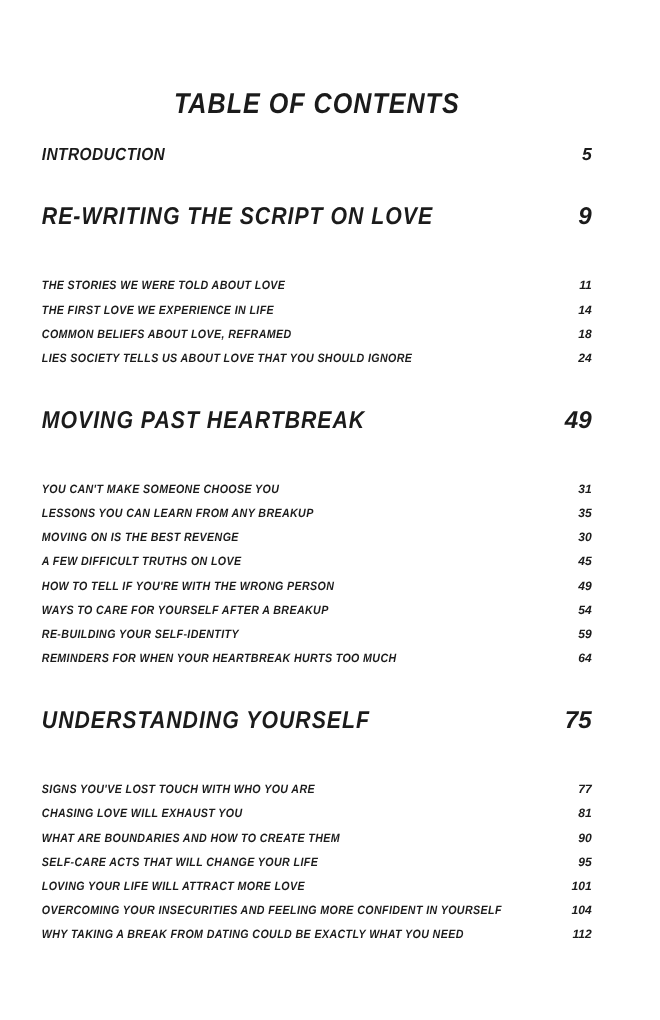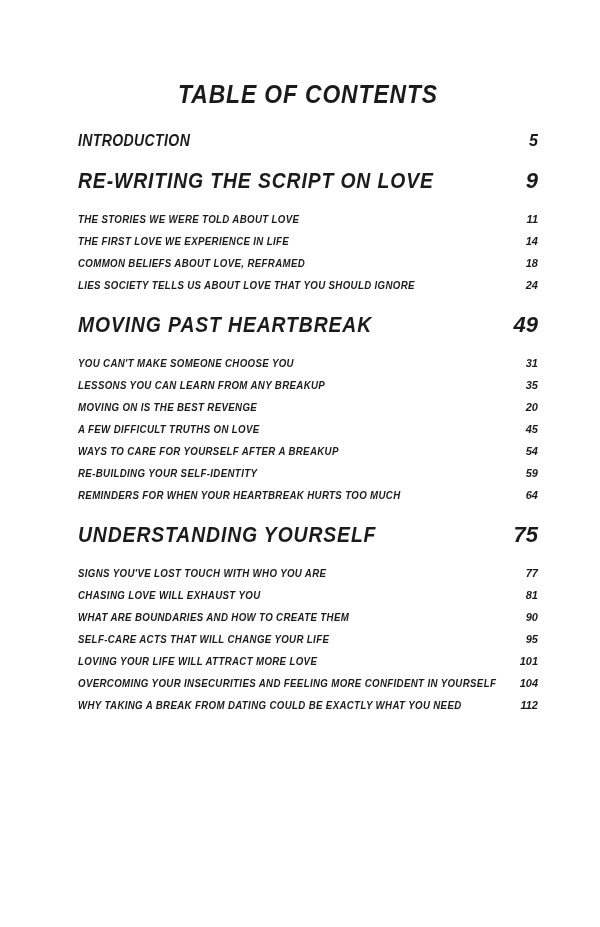--- a/index.html
+++ b/index.html
@@ -11,21 +11,21 @@
     width: 600px;
     height: 927px;
     font-family: "Liberation Sans", sans-serif;
     color: #1b1b1b;
     overflow: hidden;
   }
   .page {
     box-sizing: border-box;
     width: 600px;
     height: 927px;
-    padding: 80px 62px 0 78px;
+    padding: 80px 62px 0 38px;
     background: #ffffff;
   }
   .title {
     text-align: center;
     font-size: 26px;
     line-height: 28px;
     font-weight: 700;
     font-style: italic;
     letter-spacing: 1px;
     transform: scaleX(0.88);
@@ -45,26 +45,26 @@
   .intro-row {
     margin-top: 22px;
     line-height: 22px;
     font-size: 16px;
   }
   .entry-row {
     line-height: 22px;
     font-size: 11px;
   }
   .heading-row {
-    margin-top: 16px;
+    margin-top: 32px;
     line-height: 26px;
     font-size: 22px;
   }
   .entries {
-    margin-top: 14px;
+    margin-top: 39px;
   }
   .entry-label, .section-title, .intro-label {
     display: inline-block;
     font-weight: 700;
     font-style: italic;
     letter-spacing: 0.4px;
     white-space: nowrap;
     transform: scaleX(0.88);
     transform-origin: 0 50%;
   }
@@ -124,28 +124,32 @@
     <span class="num entry-num">31</span>
   </div>
 
   <div class="row entry-row">
     <span class="entry-label">LESSONS YOU CAN LEARN FROM ANY BREAKUP</span>
     <span class="num entry-num">35</span>
   </div>
 
   <div class="row entry-row">
     <span class="entry-label">MOVING ON IS THE BEST REVENGE</span>
-    <span class="num entry-num">20</span>
+    <span class="num entry-num">30</span>
   </div>
 
   <div class="row entry-row">
     <span class="entry-label">A FEW DIFFICULT TRUTHS ON LOVE</span>
     <span class="num entry-num">45</span>
   </div>
 
+  <div class="row entry-row">
+    <span class="entry-label">HOW TO TELL IF YOU'RE WITH THE WRONG PERSON</span>
+    <span class="num entry-num">49</span>
+  </div>
 
   <div class="row entry-row">
     <span class="entry-label">WAYS TO CARE FOR YOURSELF AFTER A BREAKUP</span>
     <span class="num entry-num">54</span>
   </div>
 
   <div class="row entry-row">
     <span class="entry-label">RE-BUILDING YOUR SELF-IDENTITY</span>
     <span class="num entry-num">59</span>
   </div>

